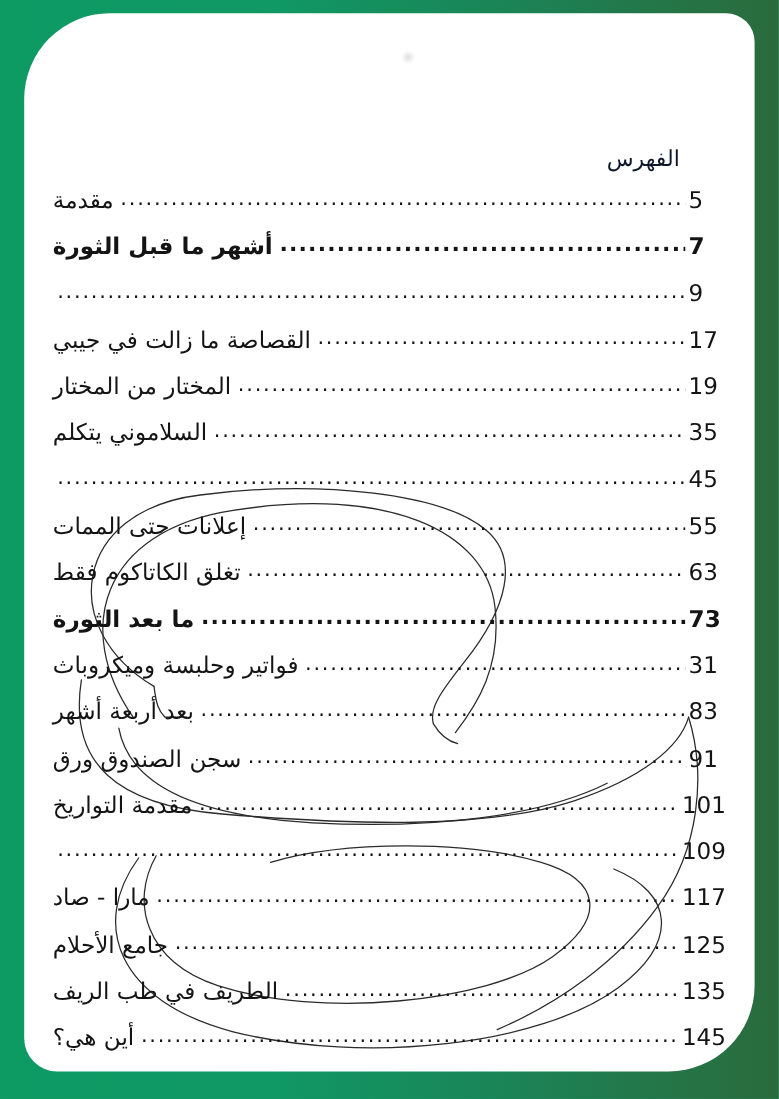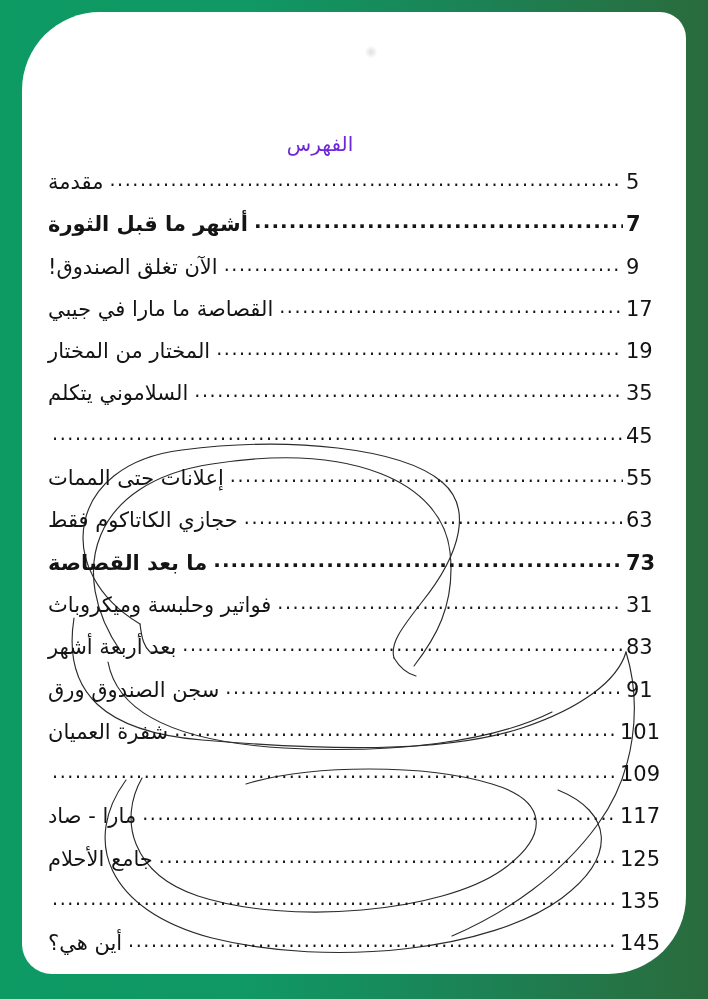--- a/index.html
+++ b/index.html
@@ -78,23 +78,22 @@
     top: 0;
     width: 664px;
     height: 962px;
   }
 
   #toc-title {
     position: absolute;
     top: 120px;
     left: 0;
     width: 596px;
-    text-align: center;
     font-size: 20px;
-    color: #6d28d9;
+    color: #0f172a;
     letter-spacing: 0;
   }
 
   #rows {
     position: absolute;
     top: 158px;
     left: 26px;
     width: 612px;
   }
 
@@ -208,26 +207,25 @@
           <span class="title">مقدمة</span>
           <span class="leader">.......................................................................................................................</span>
           <span class="pageno">5</span>
         </div>
         <div class="row section">
           <span class="title">أشهر ما قبل الثورة</span>
           <span class="leader">.......................................................................................................................</span>
           <span class="pageno">7</span>
         </div>
         <div class="row">
-          <span class="title">الآن تغلق الصندوق!</span>
           <span class="leader">.......................................................................................................................</span>
           <span class="pageno">9</span>
         </div>
         <div class="row">
-          <span class="title">القصاصة ما مارا في جيبي</span>
+          <span class="title">القصاصة ما زالت في جيبي</span>
           <span class="leader">.......................................................................................................................</span>
           <span class="pageno">17</span>
         </div>
         <div class="row">
           <span class="title">المختار من المختار</span>
           <span class="leader">.......................................................................................................................</span>
           <span class="pageno">19</span>
         </div>
         <div class="row">
           <span class="title">السلاموني يتكلم</span>
@@ -237,64 +235,65 @@
         <div class="row">
           <span class="leader">.......................................................................................................................</span>
           <span class="pageno">45</span>
         </div>
         <div class="row">
           <span class="title">إعلانات حتى الممات</span>
           <span class="leader">.......................................................................................................................</span>
           <span class="pageno">55</span>
         </div>
         <div class="row">
-          <span class="title">حجازي الكاتاكوم فقط</span>
+          <span class="title">تغلق الكاتاكوم فقط</span>
           <span class="leader">.......................................................................................................................</span>
           <span class="pageno">63</span>
         </div>
         <div class="row section">
-          <span class="title">ما بعد القصاصة</span>
+          <span class="title">ما بعد الثورة</span>
           <span class="leader">.......................................................................................................................</span>
           <span class="pageno">73</span>
         </div>
         <div class="row">
           <span class="title">فواتير وحلبسة وميكروباث</span>
           <span class="leader">.......................................................................................................................</span>
           <span class="pageno">31</span>
         </div>
         <div class="row">
           <span class="title">بعد أربعة أشهر</span>
           <span class="leader">.......................................................................................................................</span>
           <span class="pageno">83</span>
         </div>
         <div class="row">
           <span class="title">سجن الصندوق ورق</span>
           <span class="leader">.......................................................................................................................</span>
           <span class="pageno">91</span>
         </div>
         <div class="row">
-          <span class="title">شفرة العميان</span>
+          <span class="title">مقدمة التواريخ</span>
           <span class="leader">.......................................................................................................................</span>
           <span class="pageno">101</span>
         </div>
         <div class="row">
           <span class="leader">.......................................................................................................................</span>
           <span class="pageno">109</span>
         </div>
         <div class="row">
           <span class="title">مارا - صاد</span>
           <span class="leader">.......................................................................................................................</span>
           <span class="pageno">117</span>
         </div>
         <div class="row">
           <span class="title">جامع الأحلام</span>
           <span class="leader">.......................................................................................................................</span>
           <span class="pageno">125</span>
         </div>
         <div class="row">
+          <span class="title">الطريف في طب الريف</span>
           <span class="leader">.......................................................................................................................</span>
           <span class="pageno">135</span>
         </div>
         <div class="row">
           <span class="title">أين هي؟</span>
           <span class="leader">.......................................................................................................................</span>
           <span class="pageno">145</span>
         </div>
         <div class="row">
           <span class="title">قصة حب</span>

